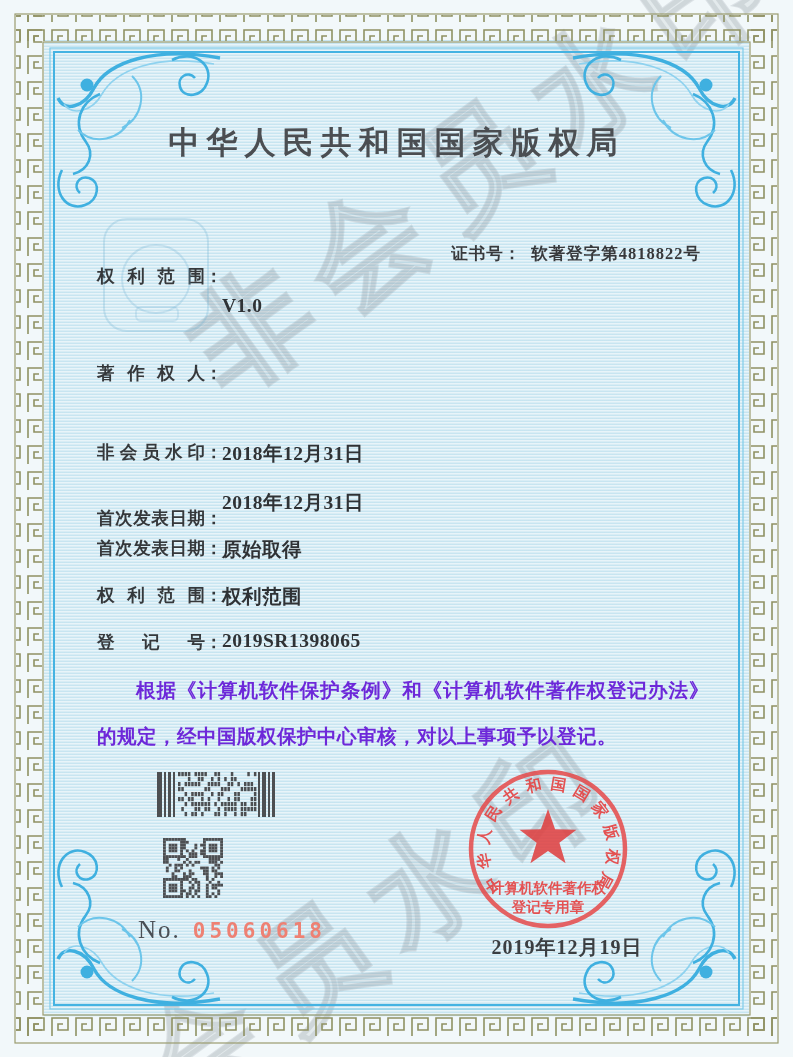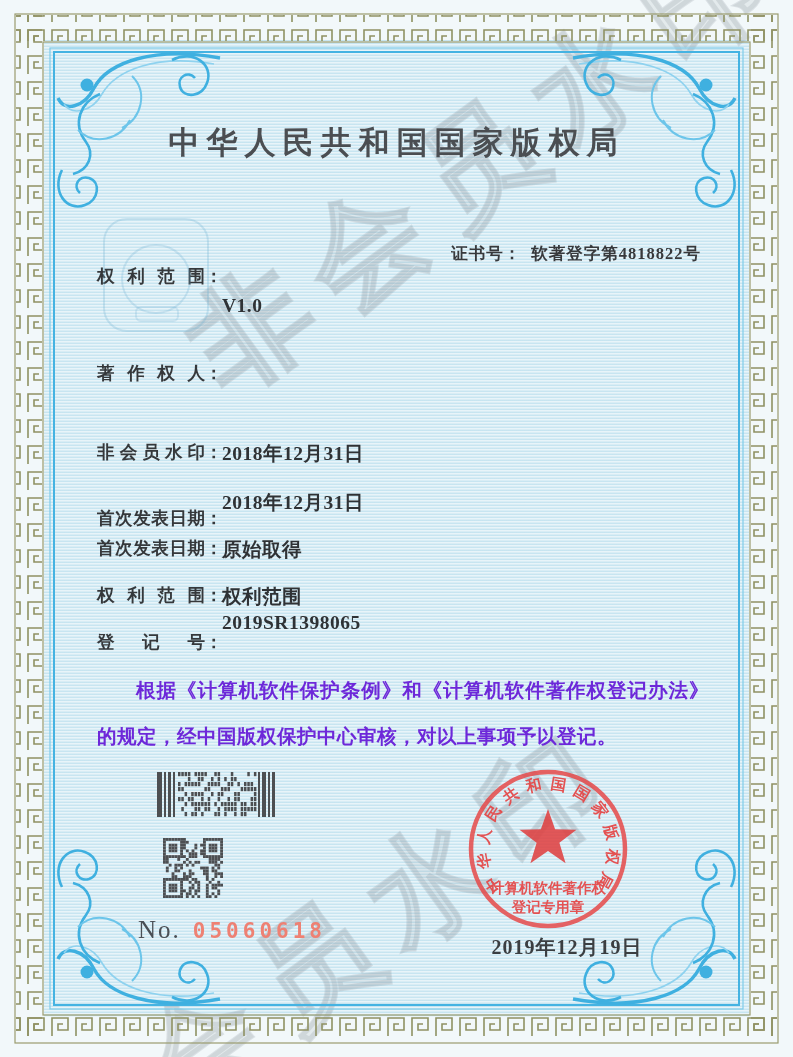--- a/index.html
+++ b/index.html
@@ -136,21 +136,21 @@
     <div class="val" style="top:536px">原始取得</div>
 
     <div class="row" style="top:583px">
       <span class="lab">权利范围</span><span class="colon">：</span>
     </div>
     <div class="val" style="top:583px">权利范围</div>
 
     <div class="row" style="top:630px">
       <span class="lab">登记号</span><span class="colon">：</span>
     </div>
-    <div class="val" style="top:612px">2019SR1398065</div>
+    <div class="val" style="top:630px">2019SR1398065</div>
 
     <div class="statement">根据《计算机软件保护条例》和《计算机软件著作权登记办法》的规定，经中国版权保护中心审核，对以上事项予以登记。</div>
 
     <div class="barcode">
       <svg id="barcode-svg" width="118" height="45" viewBox="0 0 118 45" xmlns="http://www.w3.org/2000/svg">
           <rect x="0" y="0" width="5" height="45" fill="#4d4f52"></rect>
           <rect x="7" y="0" width="2" height="45" fill="#4d4f52"></rect>
           <rect x="11" y="0" width="3" height="45" fill="#4d4f52"></rect>
           <rect x="16" y="0" width="2" height="45" fill="#4d4f52"></rect>
           <rect x="21" y="0" width="2.5" height="4.2" fill="#4d4f52"></rect>

